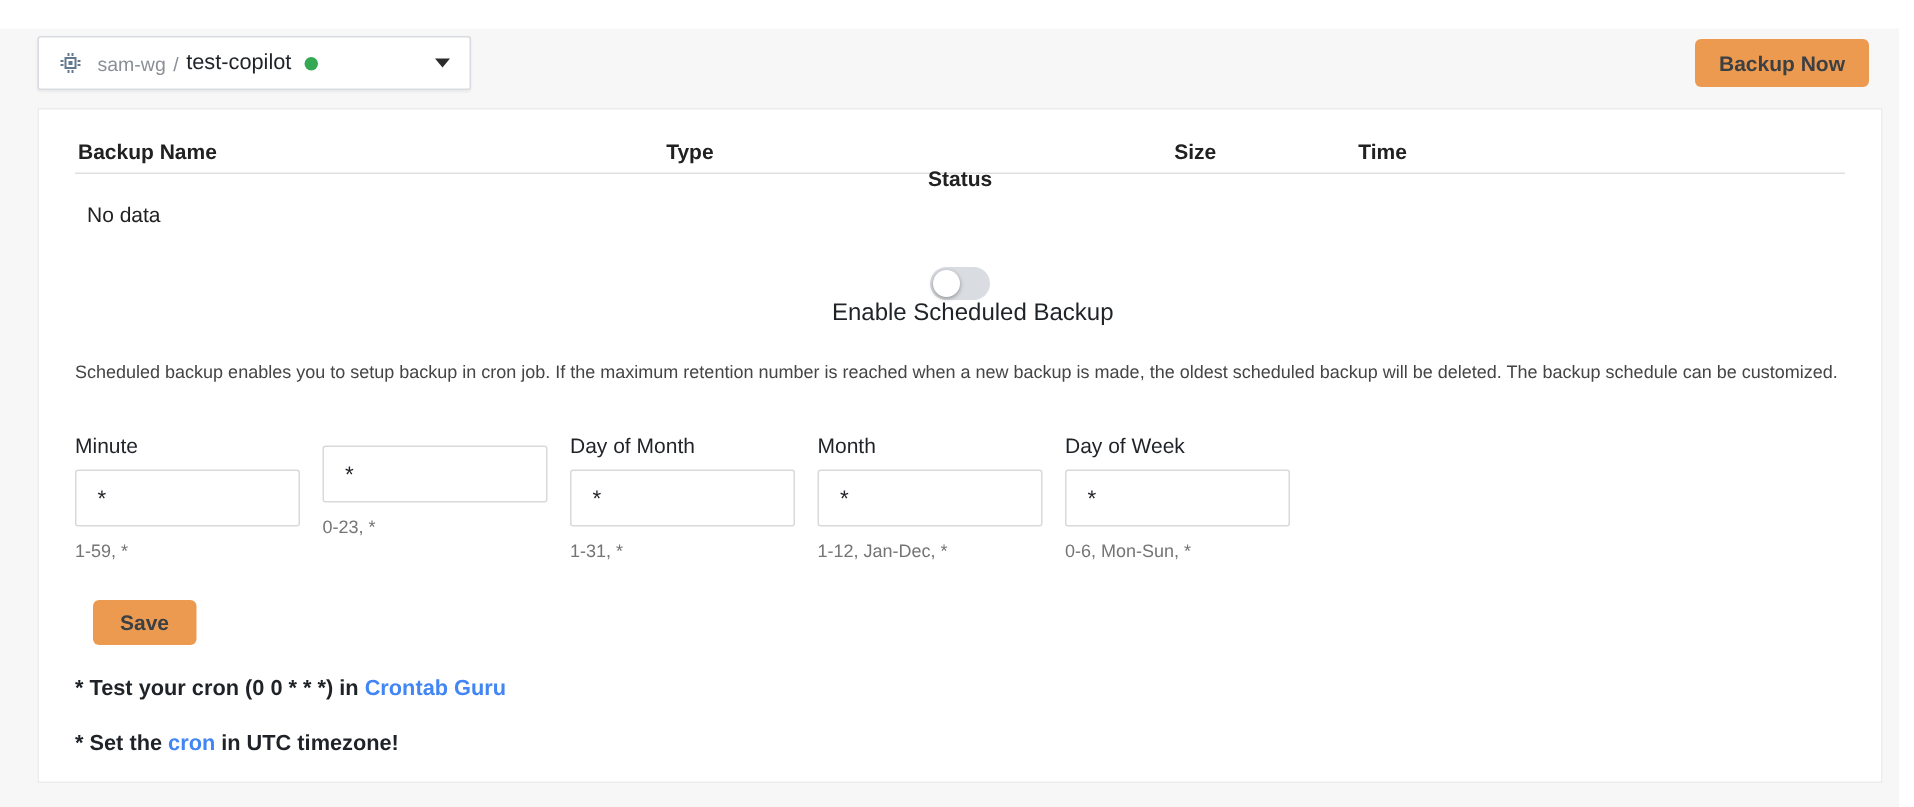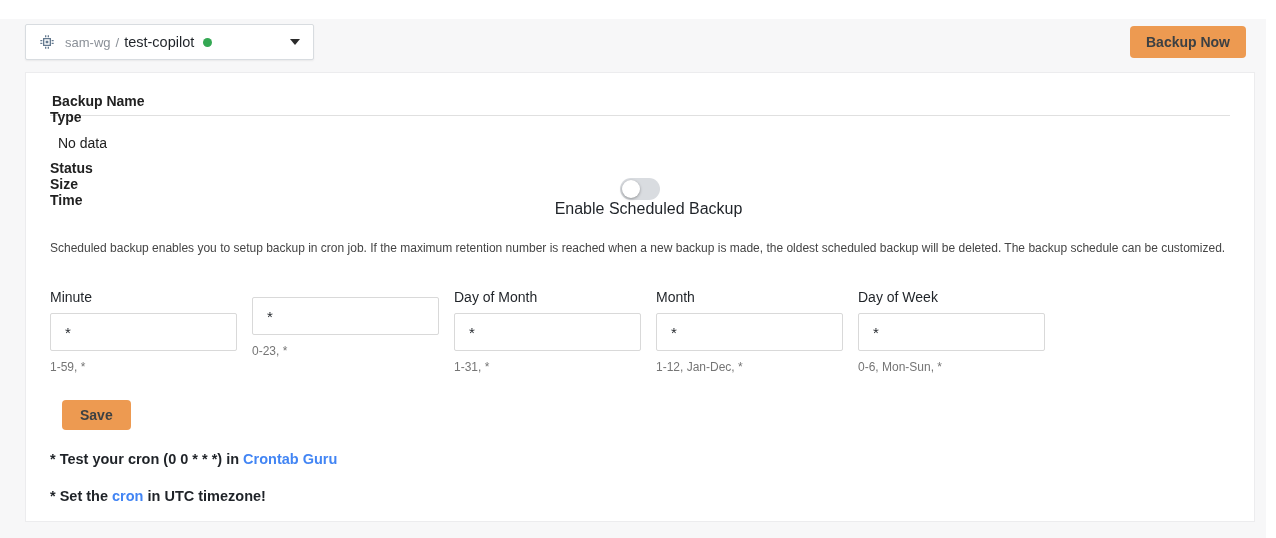--- a/index.html
+++ b/index.html
@@ -59,23 +59,23 @@
   }
   
   .panel {
     margin:12px 11px 0 25px;
     height:450px;
     background:#fff;
     border:1px solid #ececee;
     padding:0 24px;
   }
   .thead {
-    display:flex; 
+    display:flex; align-items:center;
     padding-top:20px; height:36px;
-    font-weight:700; font-size:14px; color:#212121;flex-direction:column;
+    font-weight:700; font-size:14px; color:#212121;
   }
   .th-backup { width:33.4%; padding-left:2px; }
   .th-type   { width:14.8%; }
   .th-status { width:13.9%;margin-top:35px; }
   .th-size   { width:10.4%; }
   .th-time   { width:27.5%; }
   .divider { border-bottom:1px solid #e0e0e0; margin-top:6px; }
   .nodata { padding:19px 0 0 8px; font-size:14px; color:#212121; }
   
   .toggle-row { margin-top:27px; display:flex; align-items:center;flex-direction:column; }
@@ -86,21 +86,21 @@
   }
   .switch .knob {
     width:18px; height:18px; border-radius:50%;
     background:#fff; position:absolute; left:2px; top:2px;
     box-shadow:0 1px 3px rgba(0,0,0,0.35);
   }
   .toggle-label { font-size:16px; color:#1f2328; margin-left:17px; }
   .desc { margin:23px 0 0 0; font-size:12px; color:#454545; }
   
   .cron-grid { margin-top:34px; display:flex; }
-  .cron-field { width:187px; margin-right:15px; }
+  .cron-field { width:150px; margin-right:15px; }
   .cron-label { font-size:14px; color:#1f2328; }
   .cron-input {
     margin-top:8px; width:100%; height:38px;
     border:1px solid #d9d9d9; border-radius:2px;
     background:#fff; padding:0 14px;
     font-size:15px; color:#1f2328;
     font-family:"Liberation Sans", sans-serif;
     outline:none;
   }
   .cron-hint { margin-top:9px; font-size:12px; color:#757575; }

